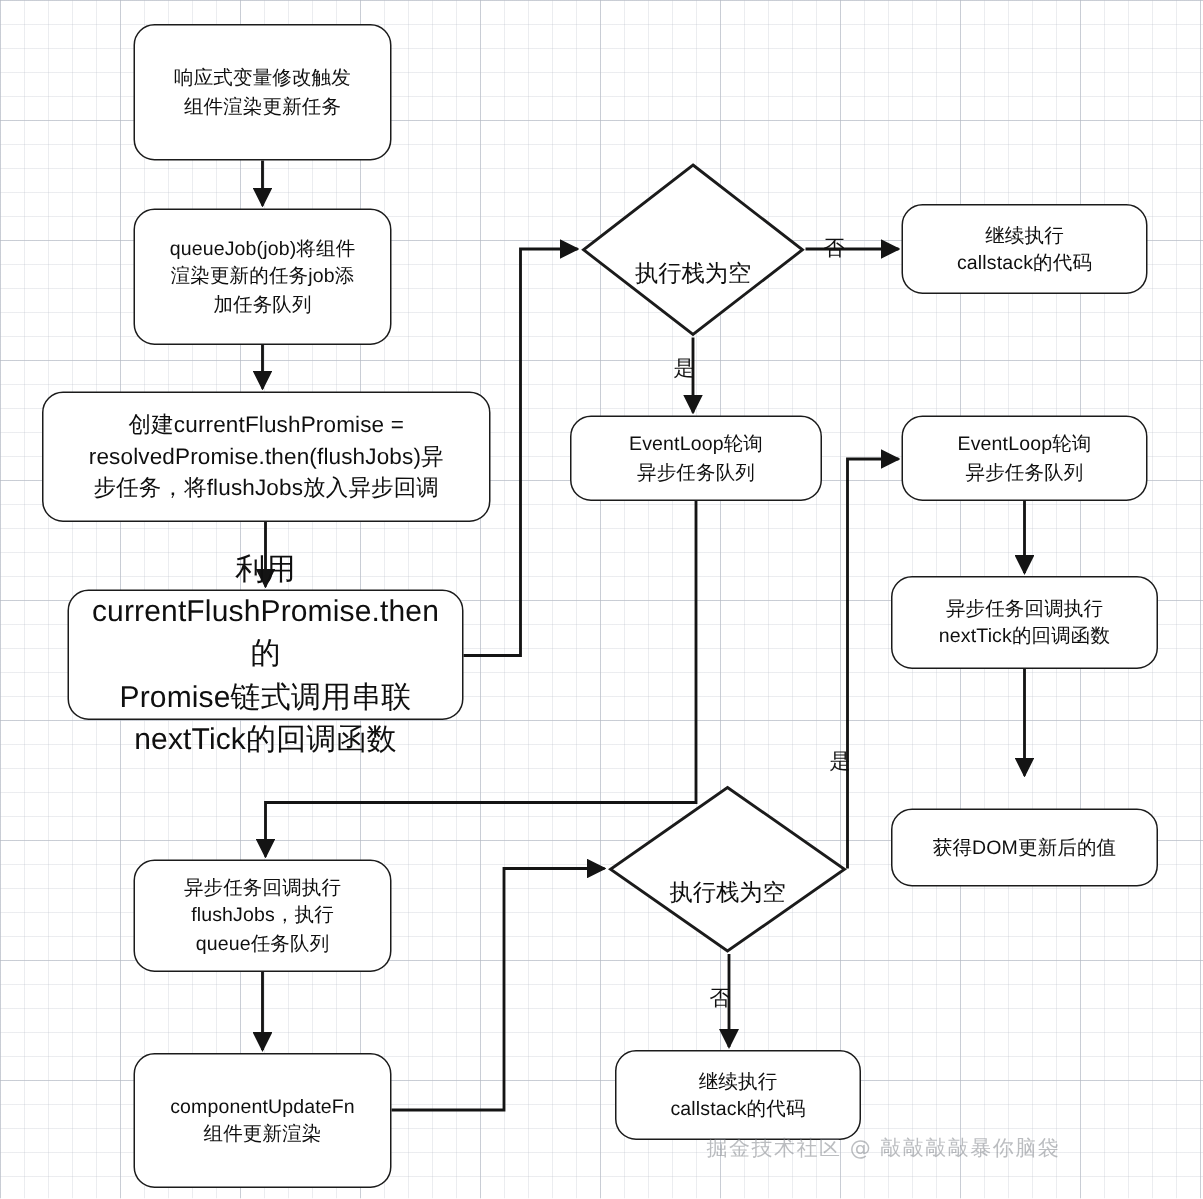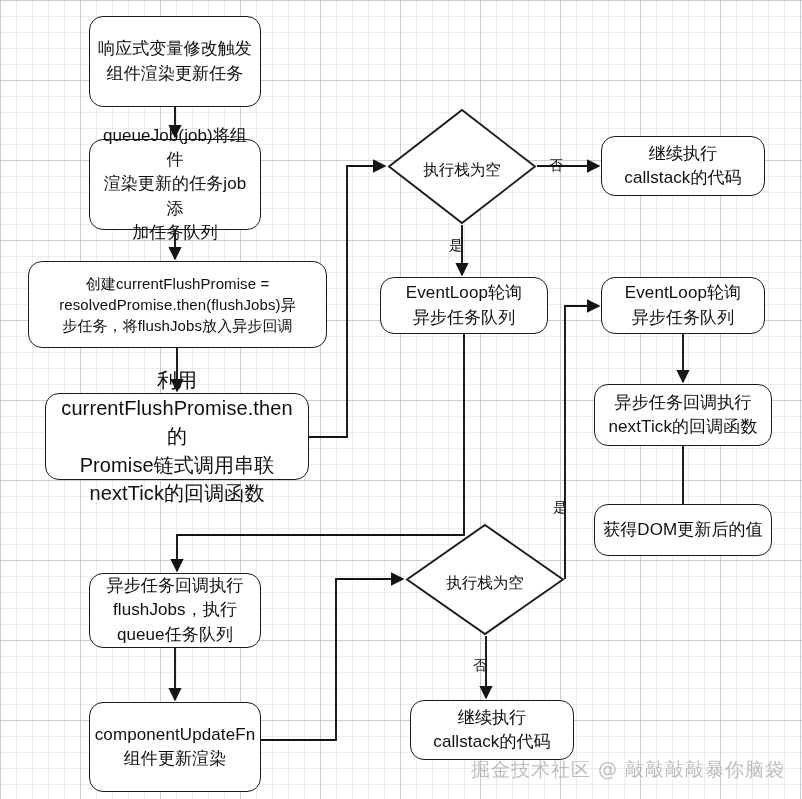--- a/index.html
+++ b/index.html
@@ -33,39 +33,39 @@
     position: absolute;
     box-sizing: border-box;
     background: #ffffff;
     border: 1.8px solid #1b1b1b;
     border-radius: 14px;
     display: flex;
     align-items: center;
     justify-content: center;
     text-align: center;
     color: #0f0f0f;
-    font-size: 17px;
+    font-size: 13px;
     line-height: 1.42;
     letter-spacing: 0.1px;
     padding: 2px 6px;
     white-space: pre-line;
     z-index: 2;
   }
   .diamond-wrap {
     position: absolute;
     z-index: 2;
   }
   .diamond-wrap svg {
     position: absolute;
     left: 0; top: 0;
     overflow: visible;
   }
   .diamond-label {
     position: absolute;
-    left: 0; top: 4px;
+    left: 0; top: 16px;
     width: 100%;
     height: 100%;
     display: flex;
     align-items: center;
     justify-content: center;
     color: #0f0f0f;
     font-size: 15.5px;
     text-align: right;
   }
   .edge-label {
@@ -73,21 +73,21 @@
     color: #111111;
     font-size: 14px;
     line-height: 1;
     background: transparent;
     z-index: 3;
     white-space: nowrap;
   }
   .watermark {
     position: absolute;
     color: rgba(125,128,135,0.52);
-    font-size: 19px;
+    font-size: 14px;
     letter-spacing: 1px;
     white-space: nowrap;
     z-index: 4;
     font-family: "DejaVu Sans", sans-serif;
   }
 </style>
 </head>
 <body>
 
 <div id="canvas">
@@ -142,21 +142,21 @@
 
   <div class="node" style="left:380px;top:277px;width:168px;height:57px;">EventLoop轮询
 异步任务队列</div>
 
   <div class="node" style="left:601px;top:277px;width:164px;height:57px;">EventLoop轮询
 异步任务队列</div>
 
   <div class="node" style="left:594px;top:384px;width:178px;height:62px;">异步任务回调执行
 nextTick的回调函数</div>
 
-  <div class="node" style="left:594px;top:504px;width:178px;height:52px;">获得DOM更新后的值</div>
+  <div class="node" style="left:594px;top:539px;width:178px;height:52px;">获得DOM更新后的值</div>
 
   <div class="node" style="left:410px;top:700px;width:164px;height:60px;">继续执行
 callstack的代码</div>
 
   <div class="diamond-wrap" style="left:387px;top:108px;width:150px;height:117px;">
     <svg width="150" height="117" viewBox="0 0 150 117">
       <polygon points="75,2 148,58.5 75,115 2,58.5" fill="#ffffff" stroke="#1b1b1b" stroke-width="1.9"></polygon>
     </svg>
     <div class="diamond-label">执行栈为空</div>
   </div>

